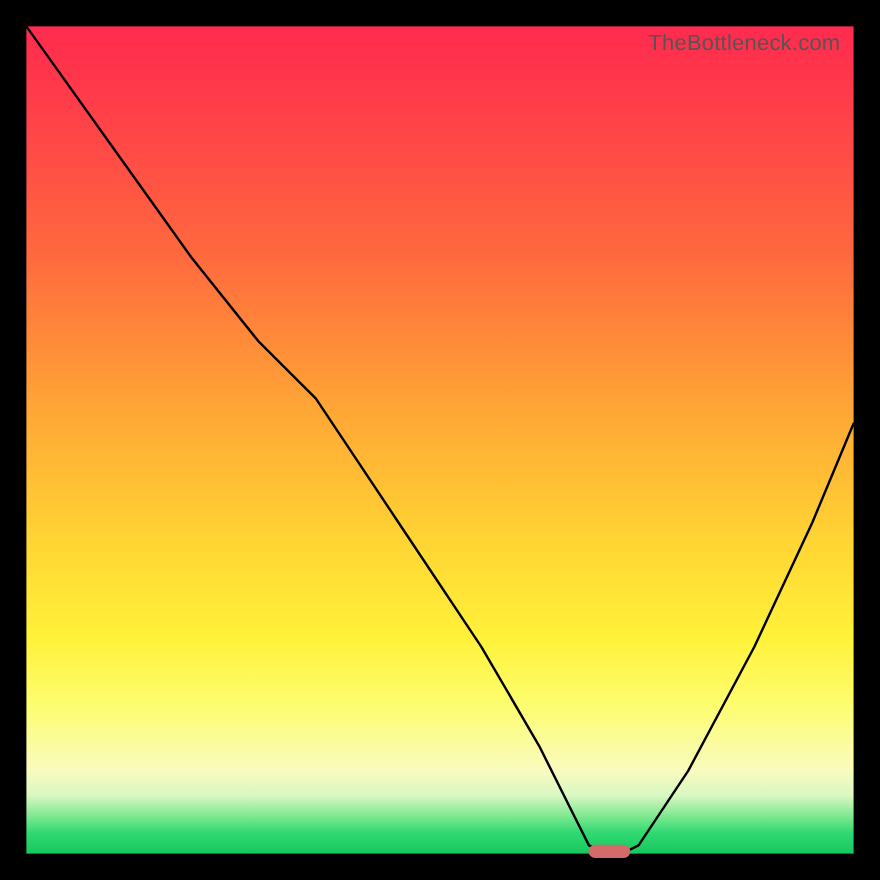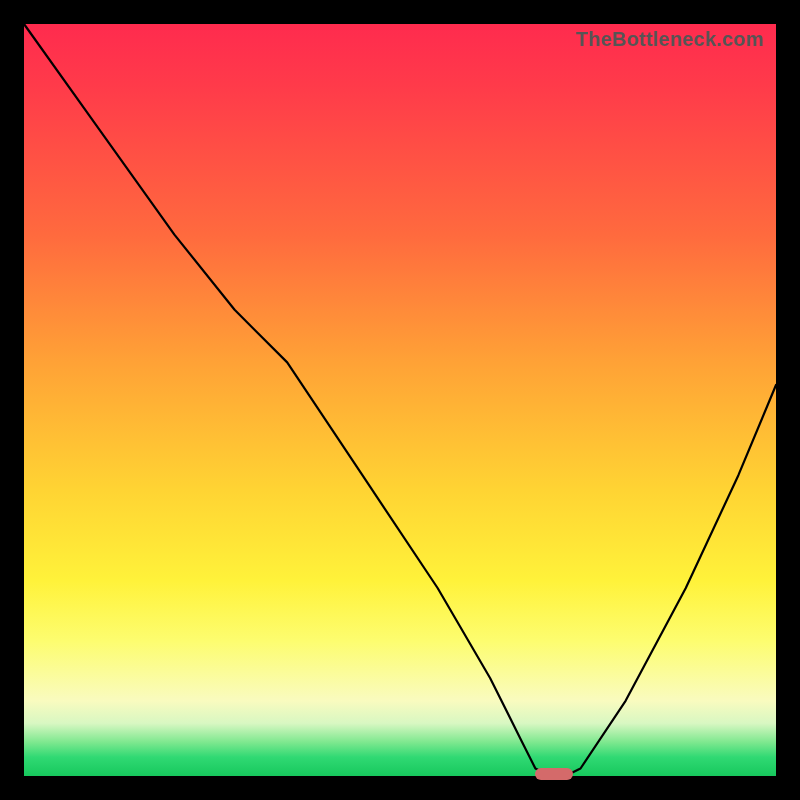--- a/index.html
+++ b/index.html
@@ -41,21 +41,21 @@
       #30d973 97.5%,
       #17c85d 100%
     );
   }
   .watermark {
     position: absolute;
     top: 4px;
     right: 12px;
     color: #555;
     font-size: 20px;
-    font-weight: 700;
+    font-weight: 400;
     letter-spacing: 0.2px;
     pointer-events: none;
   }
   svg.curve {
     position: absolute;
     left: 0;
     top: 0;
     width: 752px;
     height: 752px;
     overflow: visible;

